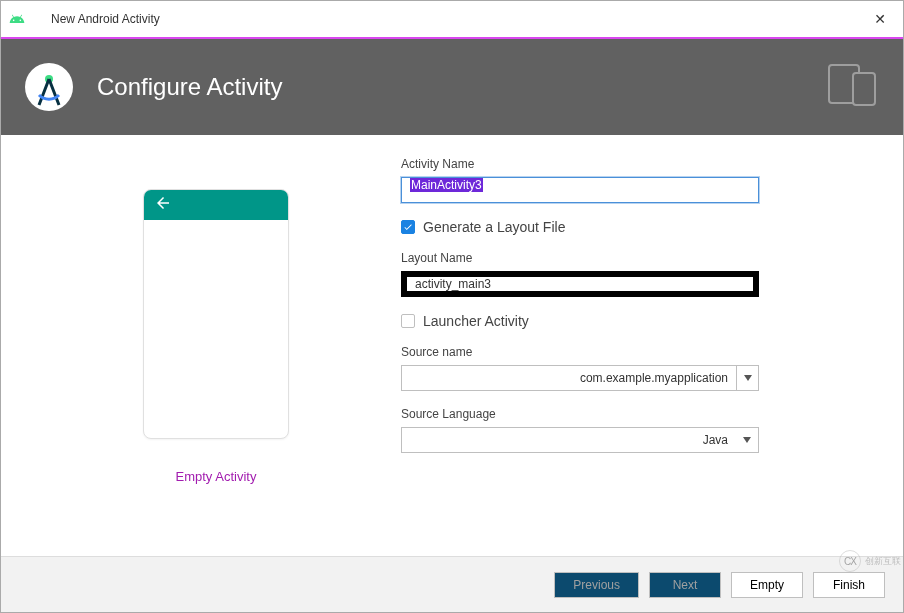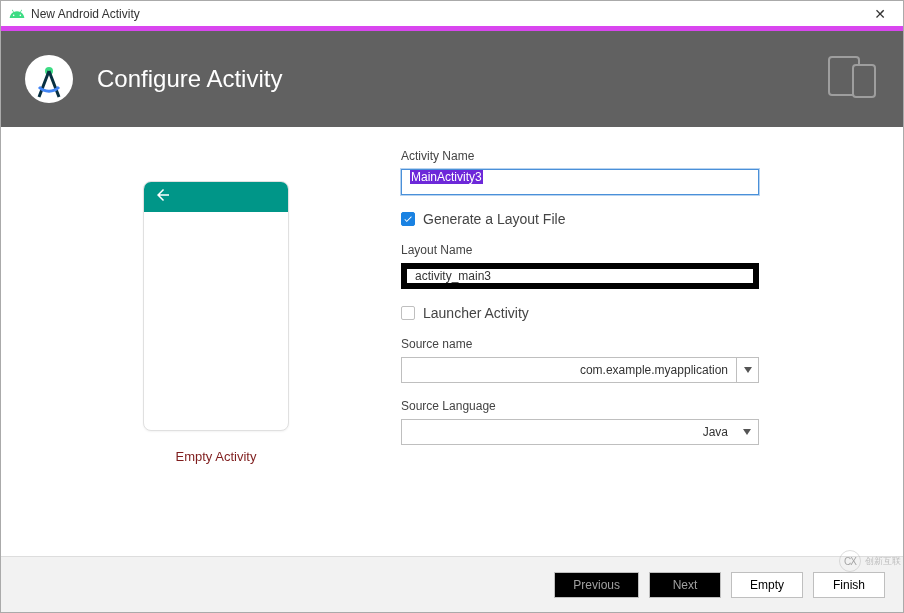--- a/index.html
+++ b/index.html
@@ -1,52 +1,52 @@
 <!DOCTYPE html>
 <html><head>
 <meta charset="utf-8">
 <style>
 * { box-sizing: border-box; margin: 0; padding: 0; font-family: "Segoe UI", Arial, sans-serif; }
 body { background: #fff; width: 904px; height: 613px; border: 1px solid #aaa; overflow: hidden; position: relative; }
 
-.titlebar { height: 30px; display: flex; align-items: center; padding: 0 8px; border-bottom: 5px solid #d946ef; }
+.titlebar { height: 38px; display: flex; align-items: center; padding: 0 8px; border-bottom: 2px solid #d946ef; gap: 20px; }
 .titlebar .app-icon { width: 16px; height: 16px; margin-right: 6px; }
 .titlebar .title { font-size: 12px; color: #333; flex: 1; }
 .titlebar .close { font-size: 14px; width: 30px; text-align: center; color: #333; cursor: pointer; }
 
 .banner { height: 96px; background: #616161; display: flex; align-items: center; padding: 0 24px; position: relative; }
 .banner .studio-logo { width: 48px; height: 48px; margin-right: 24px; }
 .banner .banner-title { color: #fff; font-size: 24px; font-weight: 300; }
 .banner .device-icon { position: absolute; right: 24px; top: 50%; transform: translateY(-50%); }
 
 .content { height: 404px; display: flex; padding: 22px 30px 0 30px; position: relative; }
 .preview-col { width: 370px; display: flex; flex-direction: column; align-items: center; padding-top: 32px; }
 .phone { width: 146px; height: 250px; border: 1px solid #e0e0e0; border-radius: 8px; background: #fff; overflow: hidden; box-shadow: 0 1px 2px rgba(0,0,0,.05); }
 .phone-bar { height: 30px; background: #009688; display: flex; align-items: center; padding-left: 10px; }
 .phone-bar svg { width: 18px; height: 18px; }
-.preview-label { margin-top: 18px; font-size: 13px; color: #7f1d1d; }
+.preview-label { margin-top: 30px; font-size: 13px; color: #a21caf; }
 
 .form-col { flex: 1; padding-right: 30px; }
 .field-label { font-size: 12px; color: #444; margin-bottom: 6px; }
 .text-input { width: 358px; height: 26px; border: 6px solid #000000; padding: 0 8px; font-size: 12px; color: #333; }
 .text-input.focused { border: 1px solid #4a90d9; box-shadow: 0 0 0 1px rgba(74,144,217,.4); }
 .text-input.focused .sel { background: #6d28d9; color: #fff; padding: 0 1px; }
 .field-block { margin-bottom: 16px; }
 .check-row { display: flex; align-items: center; margin-bottom: 16px; font-size: 14px; color: #444; }
 .checkbox { width: 14px; height: 14px; border: 1px solid #bfbfbf; border-radius: 2px; margin-right: 8px; display: inline-flex; align-items: center; justify-content: center; }
 .checkbox.checked { background: #1a82e2; border-color: #1a82e2; }
 .checkbox.checked svg { width: 10px; height: 10px; }
 .combo { width: 358px; height: 26px; border: 1px solid #bfbfbf; display: flex; align-items: center; text-align: right; }
 .combo .combo-text { flex: 1; padding: 0 8px; font-size: 12px; color: #333; }
 .combo .combo-btn { width: 22px; height: 100%; border-left: 1px solid #bfbfbf; display: flex; align-items: center; justify-content: center; }
 .combo.simple .combo-btn { border-left: none; }
 
 .footer { position: absolute; bottom: 0; left: 0; right: 0; height: 56px; border-top: 1px solid #ddd; background: #f2f2f2; display: flex; align-items: center; justify-content: flex-end; padding: 0 18px; gap: 10px; }
 .btn { height: 26px; padding: 0 18px; font-size: 12px; border: 1px solid #bfbfbf; background: #fff; cursor: pointer; min-width: 72px; text-align: center; line-height: 24px; }
-.btn.disabled { color: #a0a0a0; background: #000000; cursor: default; }
+.btn.disabled { color: #a0a0a0; background: #0c4a6e; cursor: default; }
 
 .watermark { position: absolute; right: 2px; bottom: 40px; opacity: .5; font-size: 9px; color: #888; display: flex; align-items: center; gap: 4px; }
 .watermark-circle { width: 22px; height: 22px; border: 1px solid #bbb; border-radius: 50%; display: flex; align-items: center; justify-content: center; font-size: 10px; color: #555; letter-spacing: -1px; }
 </style>
 </head>
 <body>
 
 <div class="titlebar">
   <span class="app-icon">
     <svg viewBox="0 0 24 24">

